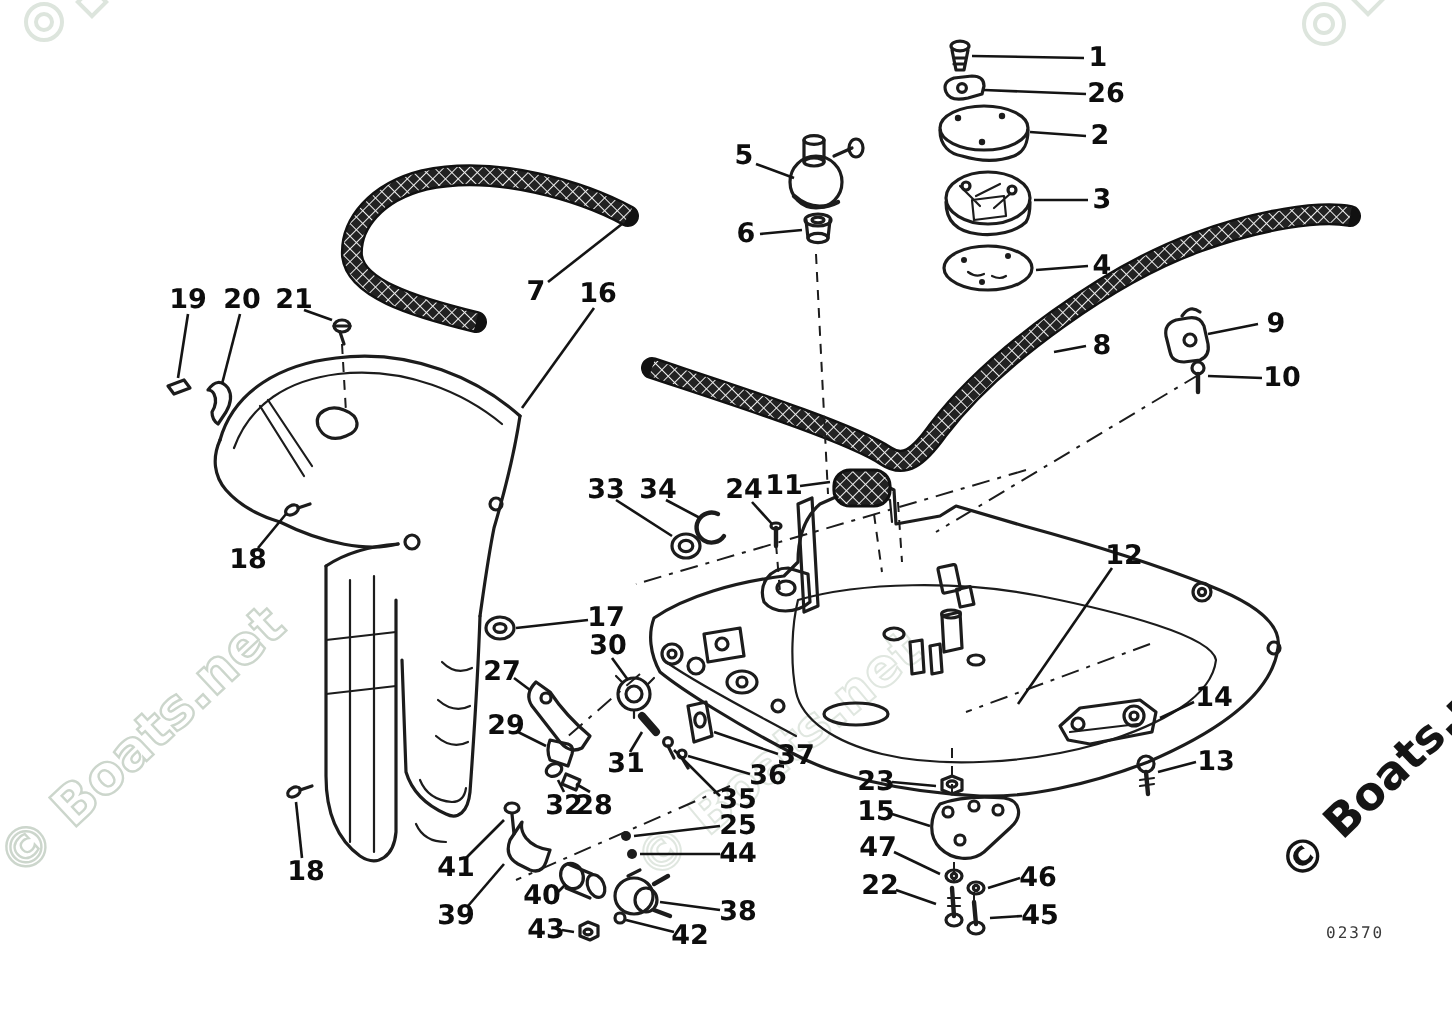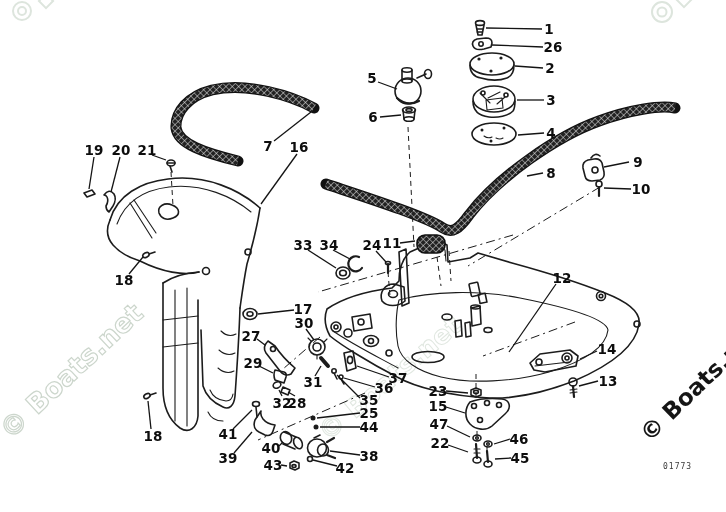--- a/index.html
+++ b/index.html
@@ -413,14 +413,14 @@
         <line x1="281" y1="465" x2="287" y2="466" class="leader"></line>
         <text x="273" y="465" class="callout" text-anchor="middle" dominant-baseline="central">43</text>
         <line x1="337" y1="466" x2="313" y2="460" class="leader"></line>
         <text x="345" y="468" class="callout" text-anchor="middle" dominant-baseline="central">42</text>
         <line x1="360" y1="455" x2="330" y2="451" class="leader"></line>
         <text x="369" y="456" class="callout" text-anchor="middle" dominant-baseline="central">38</text>
       </g>
   </svg>
 
   <div class="wm wm-dark" style="left:644px;top:424px;transform:rotate(-44deg);transform-origin:left center;">© Boats.net</div>
-  <div class="fig-num" style="left:663px;top:462px;">01773</div>
+  <div class="fig-num" style="left:663px;top:462px;">02370</div>
 </div>
 
 </body></html>

